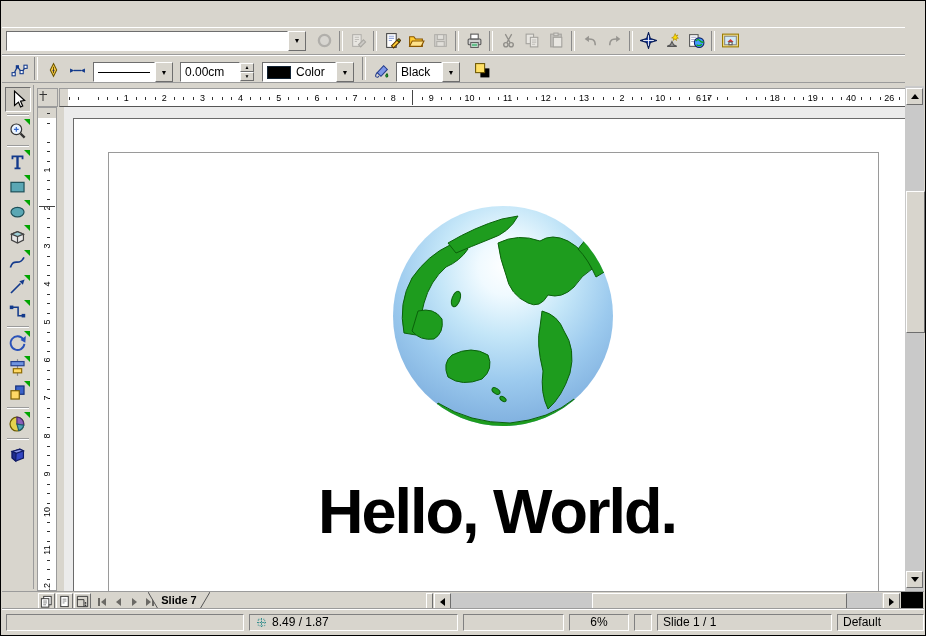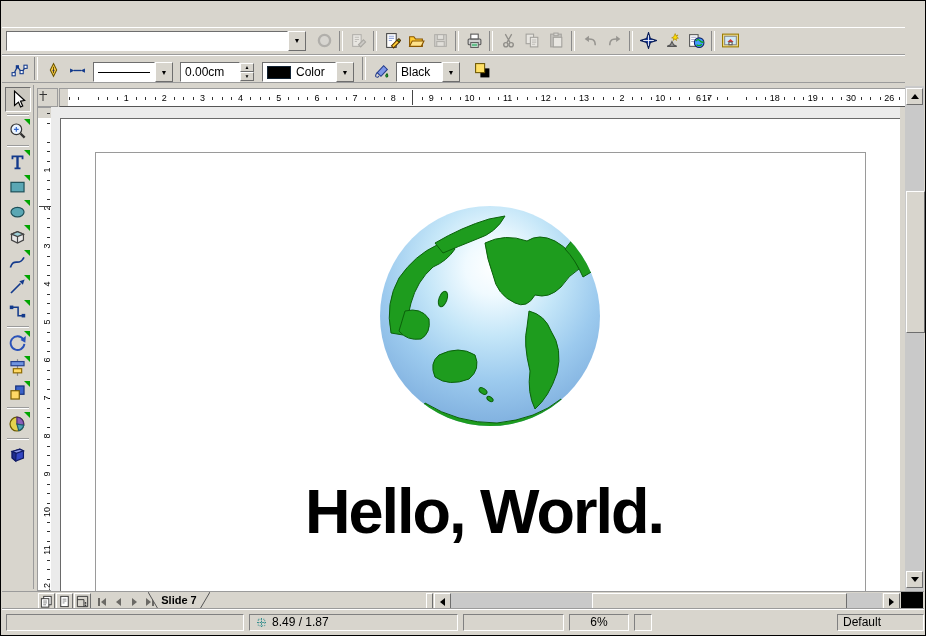--- a/index.html
+++ b/index.html
@@ -52,21 +52,21 @@
   #hruler .white{position:absolute;left:8px;top:0;right:0;bottom:0;background:#fff;}
   #vruler{position:absolute;left:36px;top:106px;width:20px;height:484px;background:#d8d5cd;
     border:1px solid #9b9b9b;box-sizing:border-box;overflow:hidden;font-size:9px;}
   #vruler .white{position:absolute;left:0;top:10px;right:0;bottom:0;background:#fff;}
   .hnum{position:absolute;top:4px;width:16px;margin-left:-8px;text-align:center;}
   .vnum{position:absolute;left:2px;width:14px;height:10px;margin-top:-5px;text-align:center;transform:rotate(-90deg);}
   .htick{position:absolute;top:8px;width:1px;height:3px;background:#333;}
   .vtick{position:absolute;left:9px;width:3px;height:1px;background:#333;}
   .hguide{position:absolute;top:1px;bottom:1px;width:1px;background:#444;}
   .vguide{position:absolute;left:1px;right:1px;height:1px;background:#444;}
-  #canvas{position:absolute;left:50px;top:106px;width:849px;height:484px;background:#ebebeb;overflow:hidden;}
+  #canvas{position:absolute;left:63px;top:106px;width:849px;height:484px;background:#ebebeb;overflow:hidden;}
   #page{position:absolute;left:9px;top:11px;width:841px;height:474px;background:#fff;
     border-left:1px solid #6a6a6a;border-top:1px solid #6a6a6a;}
   #margin-rect{position:absolute;left:34px;top:33px;width:769px;height:452px;
     border-left:1px solid #9a9a9a;border-top:1px solid #9a9a9a;border-right:1px solid #9a9a9a;}
   #globe{position:absolute;left:326px;top:96px;width:226px;height:226px;}
   #slide-heading{position:absolute;left:183px;top:368px;width:500px;text-align:center;
     font-size:63px;font-weight:700;letter-spacing:-2px;color:#000;font-family:"Liberation Sans",sans-serif;}
   
   #vscroll{position:absolute;right:1px;top:85px;width:19px;height:505px;background:#c9c9c9;}
   .scrollbtn{position:absolute;width:17px;height:17px;display:flex;align-items:center;justify-content:center;box-sizing:border-box;}
@@ -473,21 +473,21 @@
       <span class="hnum" style="left: 409.5px;">10</span>
       <span class="hnum" style="left: 447.65px;">11</span>
       <span class="hnum" style="left: 485.8px;">12</span>
       <span class="hnum" style="left: 523.95px;">13</span>
       <span class="hnum" style="left: 562.1px;">2</span>
       <span class="hnum" style="left: 600.25px;">10</span>
       <span class="hnum" style="left: 638.4px;">6</span>
       <span class="hnum" style="left: 647px;">17</span>
       <span class="hnum" style="left: 714.7px;">18</span>
       <span class="hnum" style="left: 752.85px;">19</span>
-      <span class="hnum" style="left: 791px;">30</span>
+      <span class="hnum" style="left: 791px;">40</span>
       <span class="hnum" style="left: 829.15px;">26</span>
       <span class="htick" style="left: 8.925px;"></span>
       <span class="htick" style="left: 18.4625px;"></span>
       <span class="htick" style="left: 37.5375px;"></span>
       <span class="htick" style="left: 47.075px;"></span>
       <span class="htick" style="left: 56.6125px;"></span>
       <span class="htick" style="left: 75.6875px;"></span>
       <span class="htick" style="left: 85.225px;"></span>
       <span class="htick" style="left: 94.7625px;"></span>
       <span class="htick" style="left: 113.837px;"></span>
@@ -730,16 +730,17 @@
           <svg viewBox="0 0 16 16" xmlns="http://www.w3.org/2000/svg">
             <path d="M8 2.5 V13.5 M2.5 8 H13.5" stroke="#2a8a8a" stroke-width="1.2" stroke-dasharray="2 1.2"></path>
             <rect x="4" y="4" width="8" height="8" fill="none" stroke="#2a8a8a" stroke-dasharray="1.5 1.5"></rect>
           </svg>
         </span>
       <span>8.49 / 1.87</span>
     </div>
     <div class="sfield sunkenf" style="left:461px;width:101px;"></div>
     <div class="sfield sunkenf" style="left:567px;width:60px;justify-content:center;">6%</div>
     <div class="sfield sunkenf" style="left:632px;width:18px;"></div>
+    <div class="sfield sunkenf" style="left:655px;width:175px;">Slide 1 / 1</div>
     <div class="sfield sunkenf" style="left:835px;width:87px;">Default</div>
   </div>
 
 </div>
 
 </body></html>

